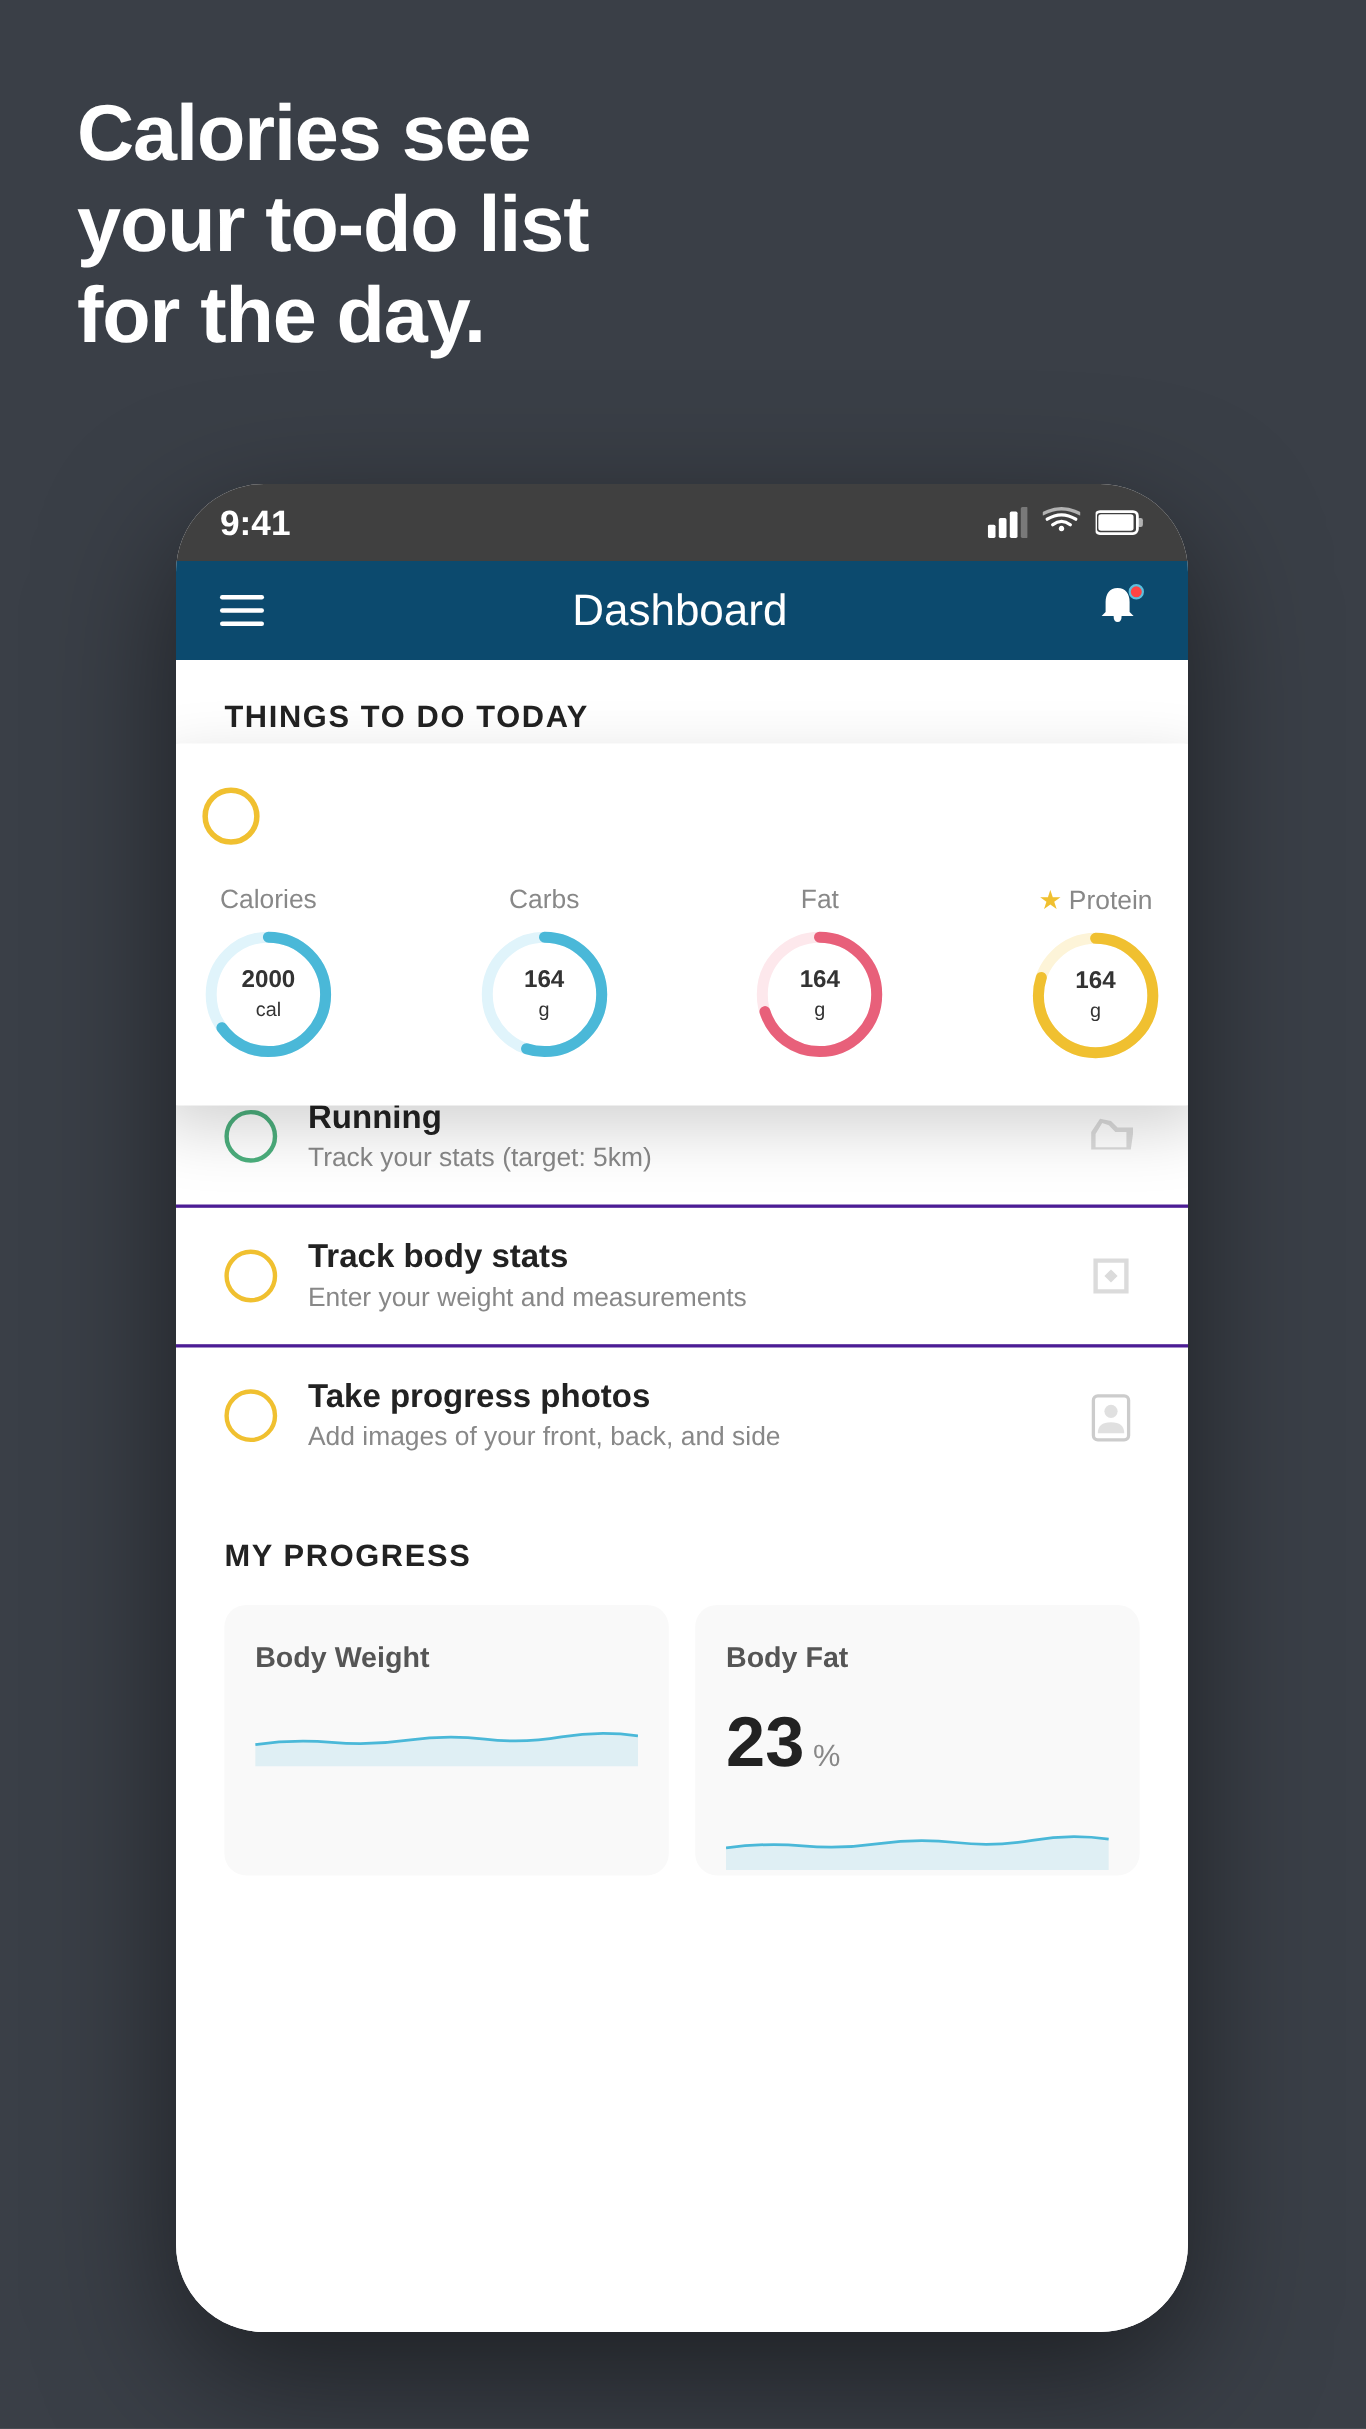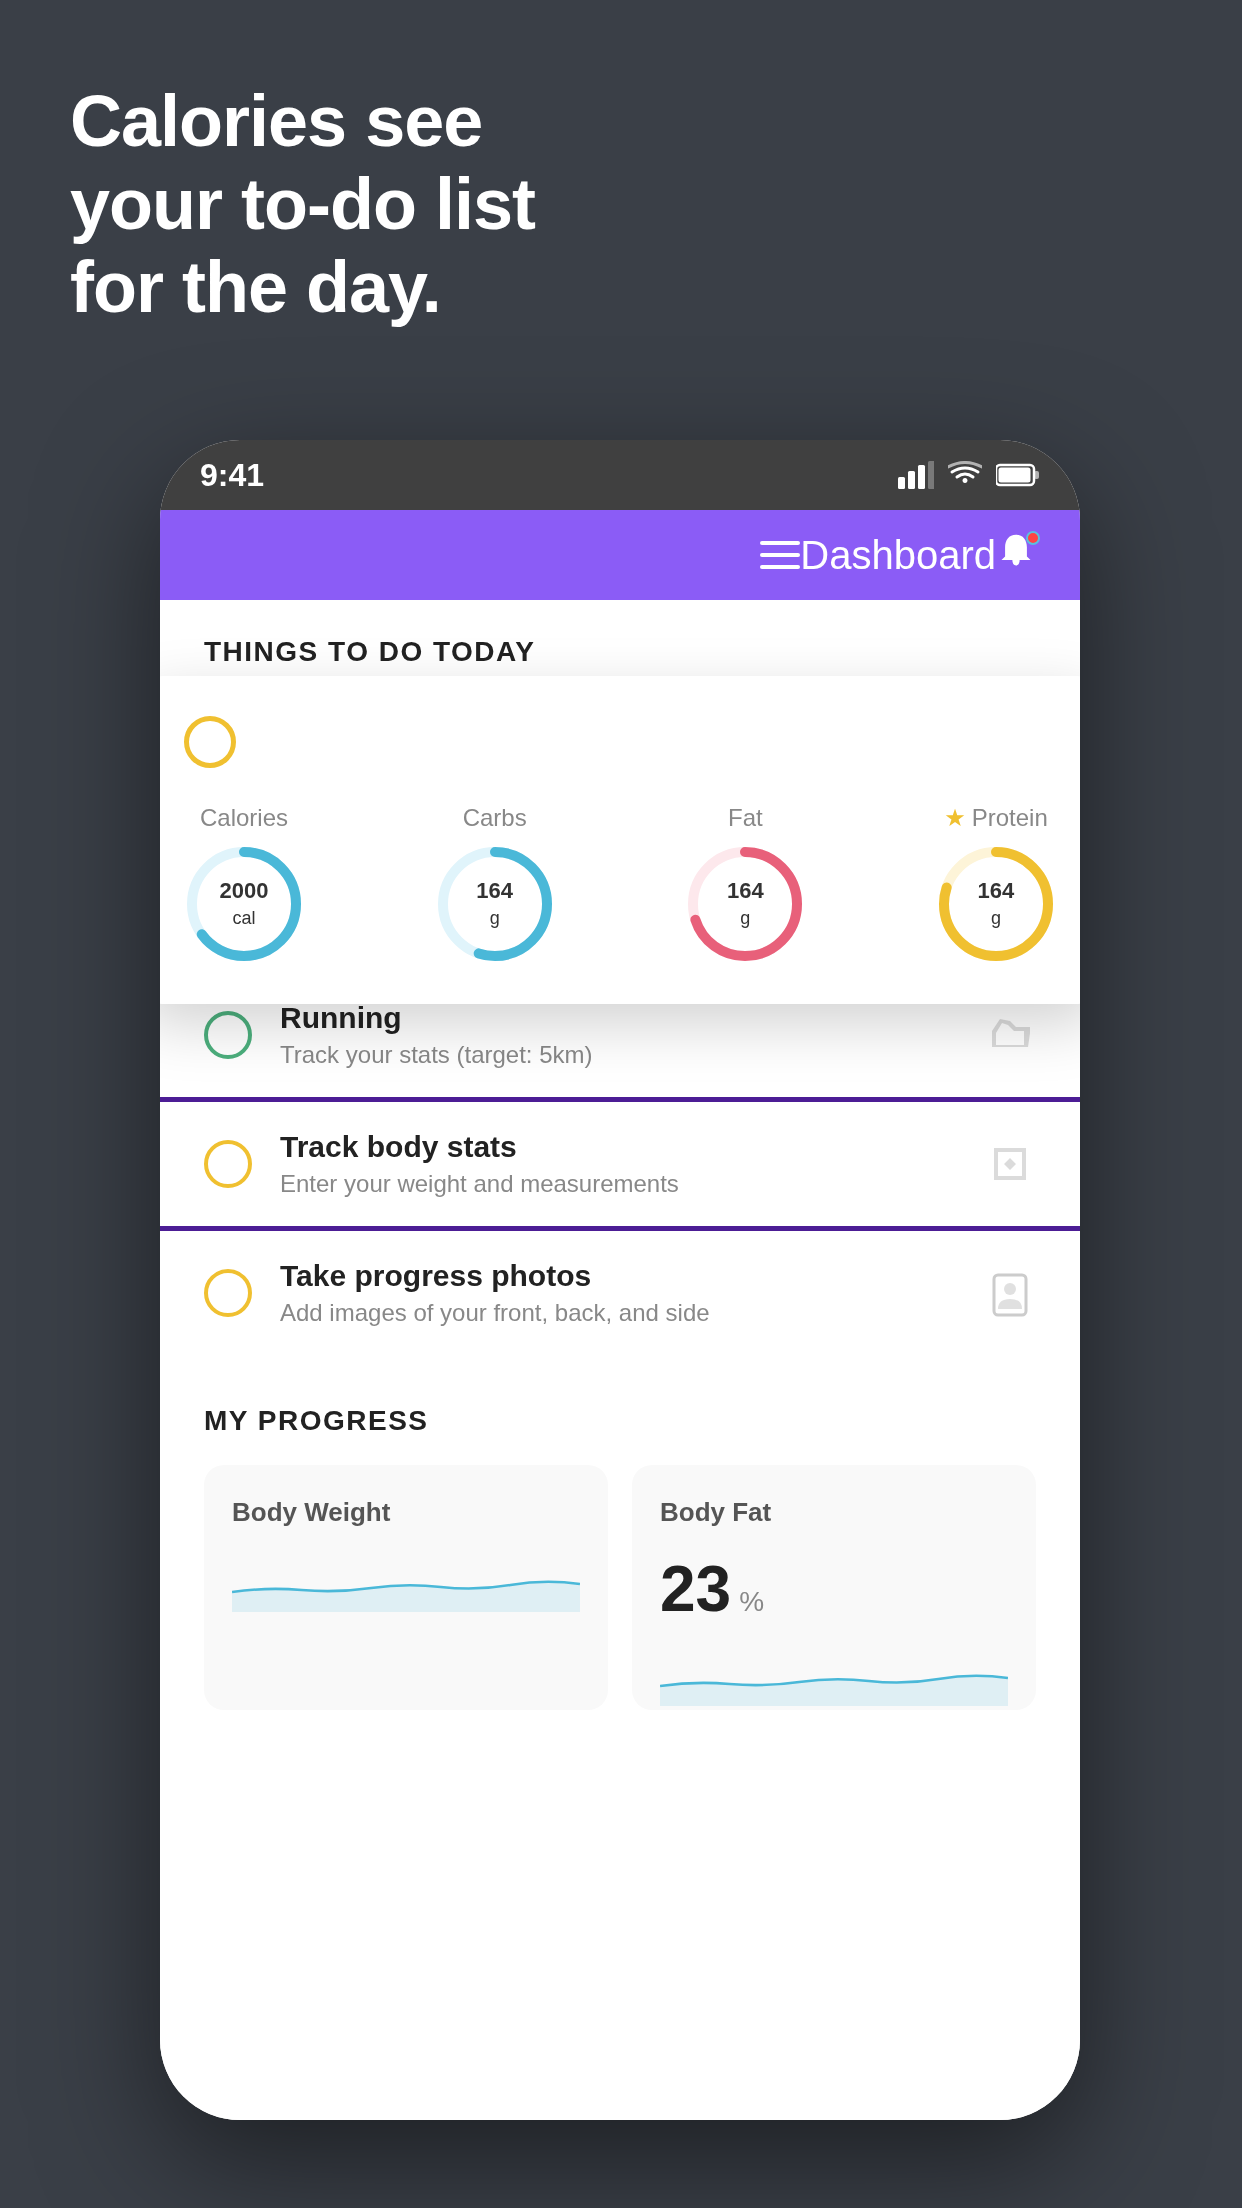--- a/index.html
+++ b/index.html
@@ -63,25 +63,25 @@
       display: flex;
       align-items: center;
       gap: 14px;
     }
     .status-icons svg {
       fill: white;
     }
 
     
     .nav-bar {
-      background: #8b5cf6;
+      background: #0c4a6e;
       height: 90px;
       display: flex;
       align-items: center;
-      justify-content: flex-end;
+      justify-content: space-between;
       padding: 0 40px;
     }
     .nav-menu-icon {
       display: flex;
       flex-direction: column;
       gap: 8px;
       cursor: pointer;
     }
     .nav-menu-icon span {
       display: block;
@@ -209,21 +209,21 @@
     }
 
     
     .todo-list {
       margin-top: 280px;
     }
     .todo-item {
       display: flex;
       align-items: center;
       padding: 28px 44px;
-      border-top: 5px solid #4c1d95;
+      border-top: 3px solid #4c1d95;
       gap: 28px;
     }
     .todo-circle {
       width: 48px;
       height: 48px;
       border-radius: 50%;
       border: 4px solid;
       flex-shrink: 0;
     }
     .todo-circle.green { border-color: #4caf7d; }

